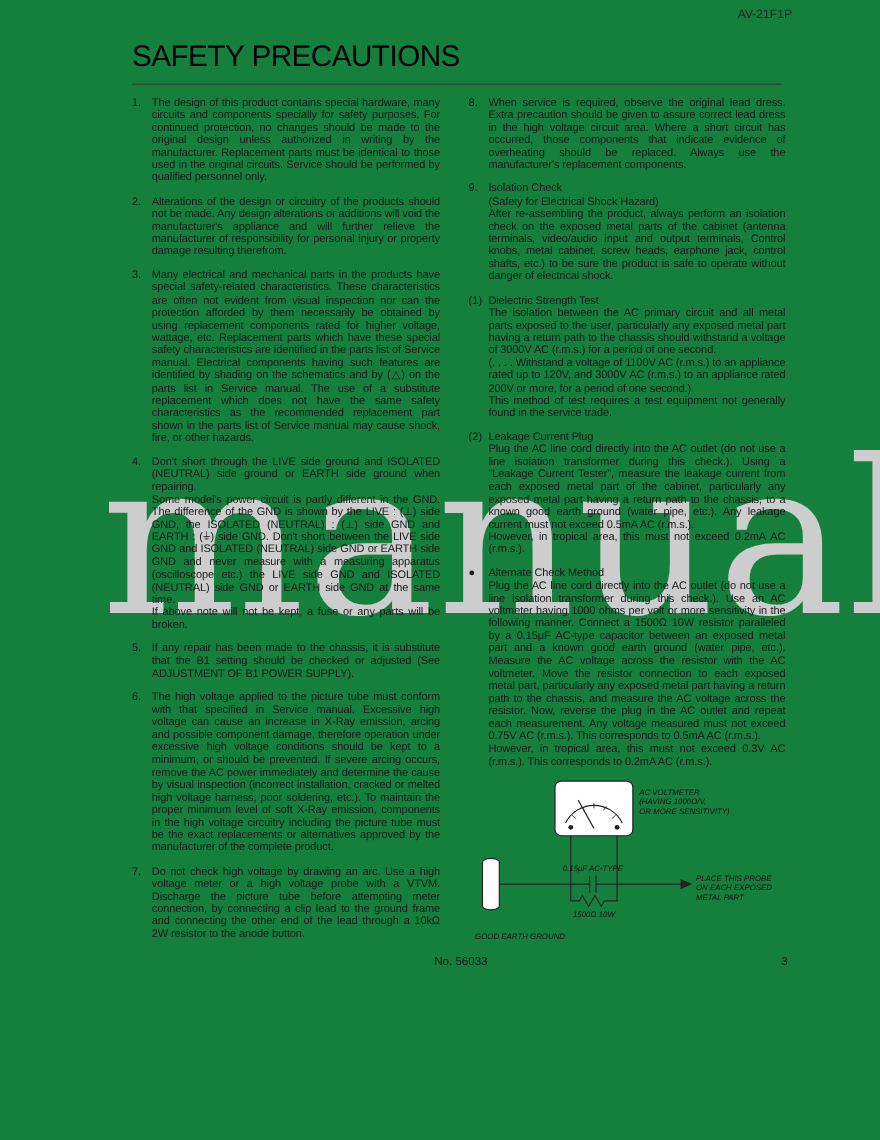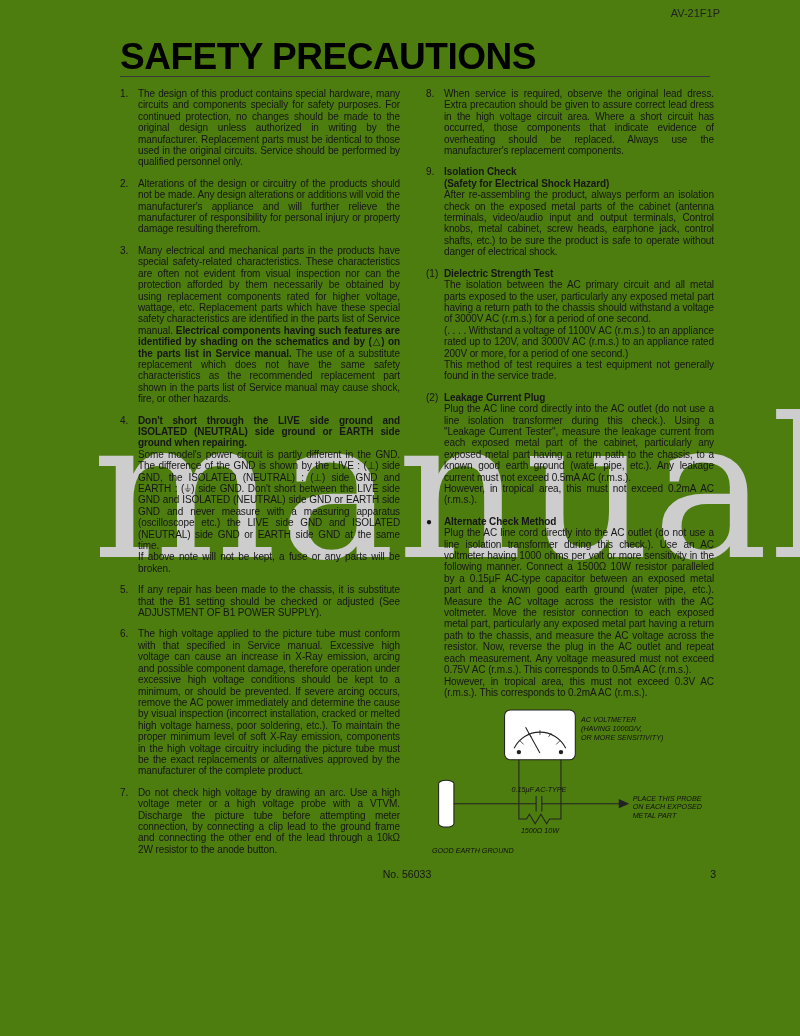--- a/index.html
+++ b/index.html
@@ -1,30 +1,30 @@
 <!DOCTYPE html>
 <html><head>
 <meta charset="utf-8">
 <style>
   * { margin:0; padding:0; box-sizing:border-box; }
   html,body { background:#ffffff; }
   body {
     width:800px; height:1036px; position:relative; overflow:hidden;
     font-family:"Liberation Sans","DejaVu Sans",sans-serif; color:#161616;
   }
-  .page { position:absolute; inset:0; background:#4d7c0f; }
+  .page { position:absolute; inset:0; background:#15803d; }
 
   .header-model {
     position:absolute; top:7px; right:80px;
     font-size:11px; color:#222; z-index:3;
   }
 
   .doc-title {
     position:absolute; left:120px; top:36px;
-    font-size:37px; font-weight:700; letter-spacing:-0.5px; color:#000; z-index:3;
+    font-size:27px; font-weight:400; letter-spacing:-0.5px; color:#000; z-index:3;
   }
   .title-rule {
     position:absolute; left:120px; top:76px; width:590px; height:1px;
     background:#3a3a3a; z-index:3;
   }
 
   .watermark {
     position:absolute; left:92px; top:392px; z-index:1;
     font-family:"DejaVu Serif",serif; font-size:195px; line-height:1;
     color:#cdcdcd; letter-spacing:2px; white-space:nowrap; pointer-events:none;
@@ -35,31 +35,31 @@
   .column-right { left:426px; width:288px; }
 
   .item { display:flex; margin-bottom:10px; }
   .num {
     flex:none; width:18px; font-size:10px; line-height:11.4px; color:#161616;
   }
   .body {
     flex:1; font-size:10px; line-height:11.4px; letter-spacing:-0.1px;
     text-align:justify; white-space:pre-wrap; color:#161616;
   }
-  .b { font-weight:700; }
+  .b { font-weight:400; }
 
   .diagram { margin:4px 0 0 4px;font-style:italic; }
   .diagram svg { display:block; }
   .diagram text {
     font-family:"Liberation Sans","DejaVu Sans",sans-serif;
     font-size:7.5px; fill:#111; letter-spacing:0;
   }
 
   .footer-no {
-    position:absolute; left:112px; top:868px; width:590px; text-align:center;
+    position:absolute; left:124px; top:868px; width:590px; text-align:center;
     font-size:10.5px; color:#161616; z-index:3;
   }
   .footer-page {
     position:absolute; right:84px; top:868px;
     font-size:10.5px; color:#161616; z-index:3;
   }
 </style>
 </head>
 <body>
 

